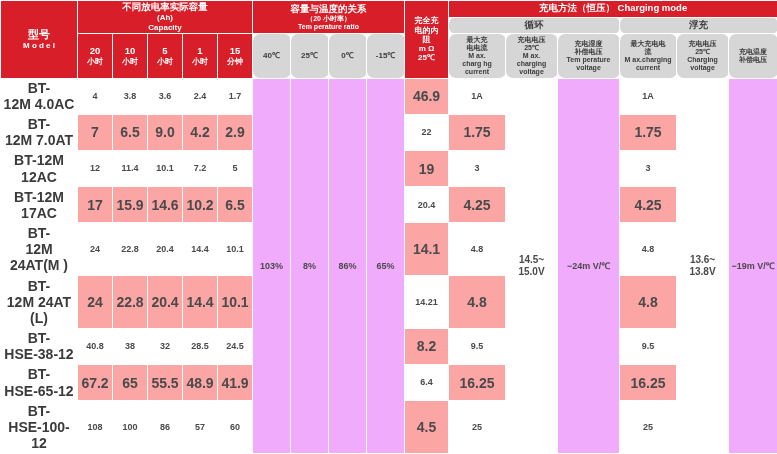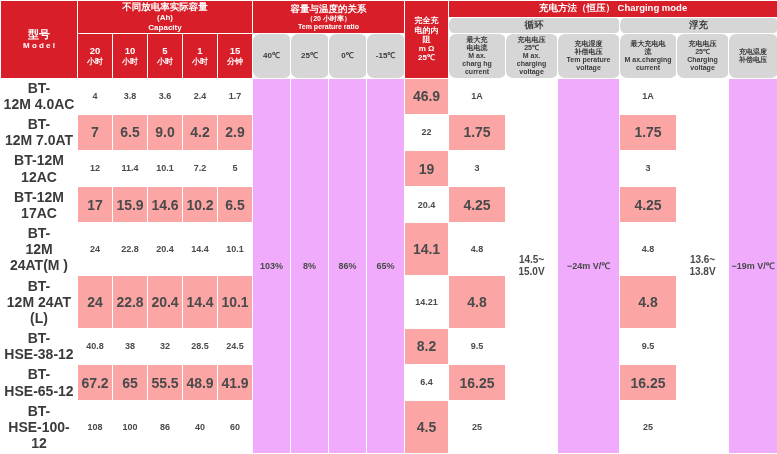--- a/index.html
+++ b/index.html
@@ -347,20 +347,20 @@
   </tr>
 
   <tr>
     <td class="model-cell">
       <span class="sub">BT-</span>
       <span class="sub">HSE-100-12</span>
     </td>
     <td class="data-cell">108</td>
     <td class="data-cell">100</td>
     <td class="data-cell">86</td>
-    <td class="data-cell">40</td>
+    <td class="data-cell">57</td>
     <td class="data-cell">60</td>
     <td class="data-cell-alt">4.5</td>
     <td class="data-cell">25</td>
     <td class="data-cell">25</td>
   </tr>
 </tbody>
   </table>
 
 </body></html>

